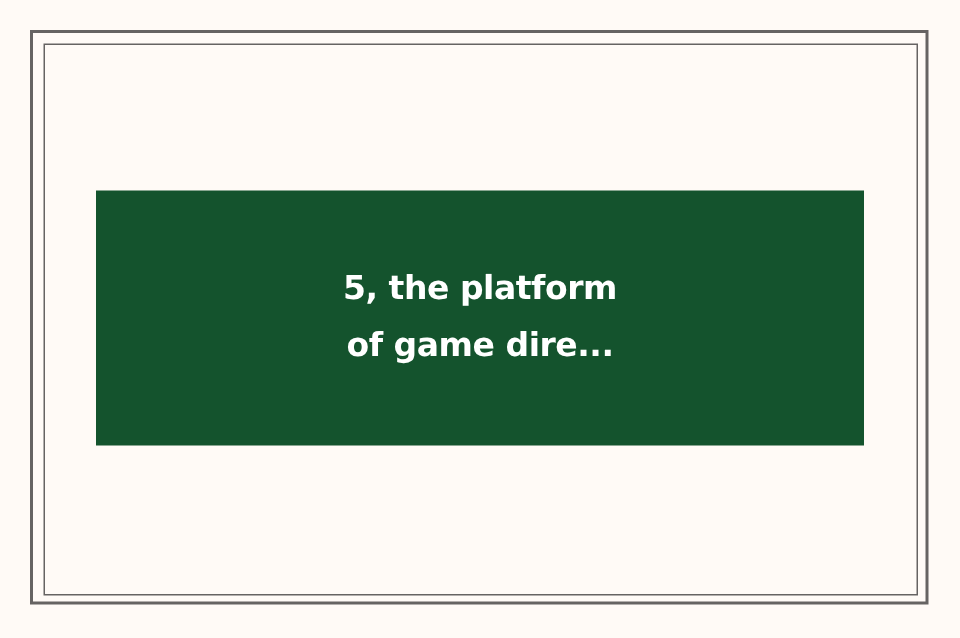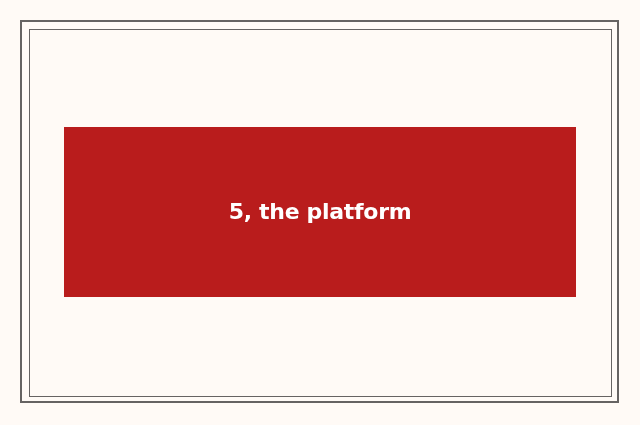--- a/index.html
+++ b/index.html
@@ -1,23 +1,24 @@
 <!DOCTYPE html>
 <html><head>
 <meta charset="utf-8">
 <style>
   html, body { margin: 0; padding: 0; }
   body { width: 640px; height: 425px; background: #fffaf6; position: relative; overflow: hidden; font-family: "DejaVu Sans", sans-serif; }
   .outer { position: absolute; left: 20px; top: 20px; width: 599px; height: 383px; border: 2px solid #666362; box-sizing: border-box; }
   .inner { position: absolute; left: 29px; top: 29px; width: 583px; height: 368px; border: 1px solid #666362; box-sizing: border-box; }
-  .card { position: absolute; left: 64px; top: 127px; width: 512px; height: 170px; background: #b91c1c; display: flex; align-items: center; justify-content: center; }
+  .card { position: absolute; left: 64px; top: 127px; width: 512px; height: 170px; background: #14532d; display: flex; align-items: center; justify-content: center; }
   .title { color: #ffffff; font-weight: bold; font-size: 22px; line-height: 38px; text-align: center; width: 200px; letter-spacing: -0.3px; }
 </style>
 </head>
 <body>
 
 <div class="outer"></div>
 <div class="inner"></div>
 <div class="card">
   <div class="title">
     <div>5, the platform</div>
+    <div>of game dire...</div>
   </div>
 </div>
 
 </body></html>

